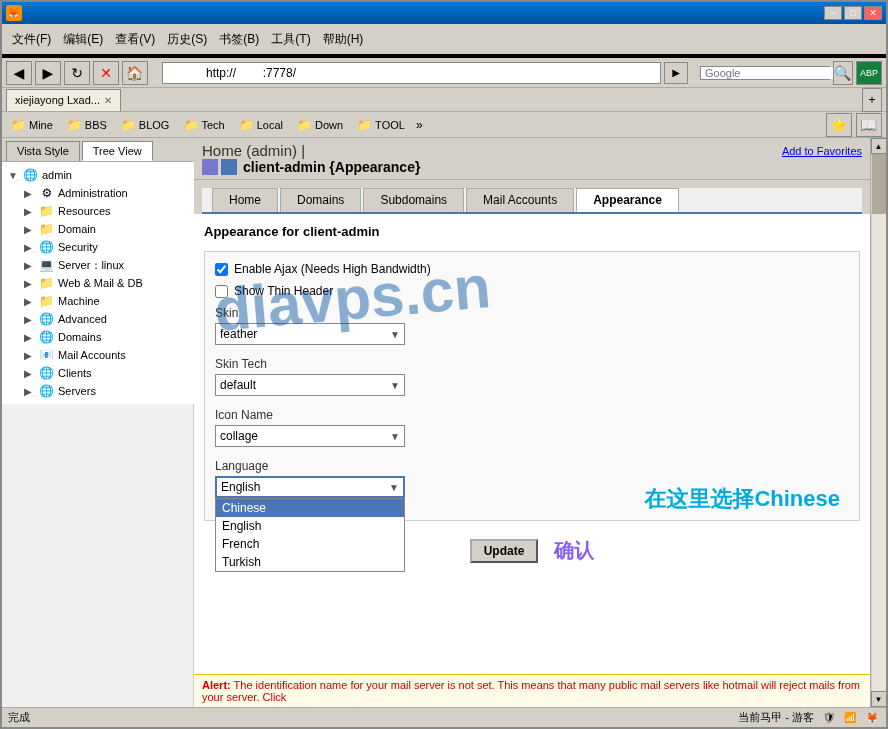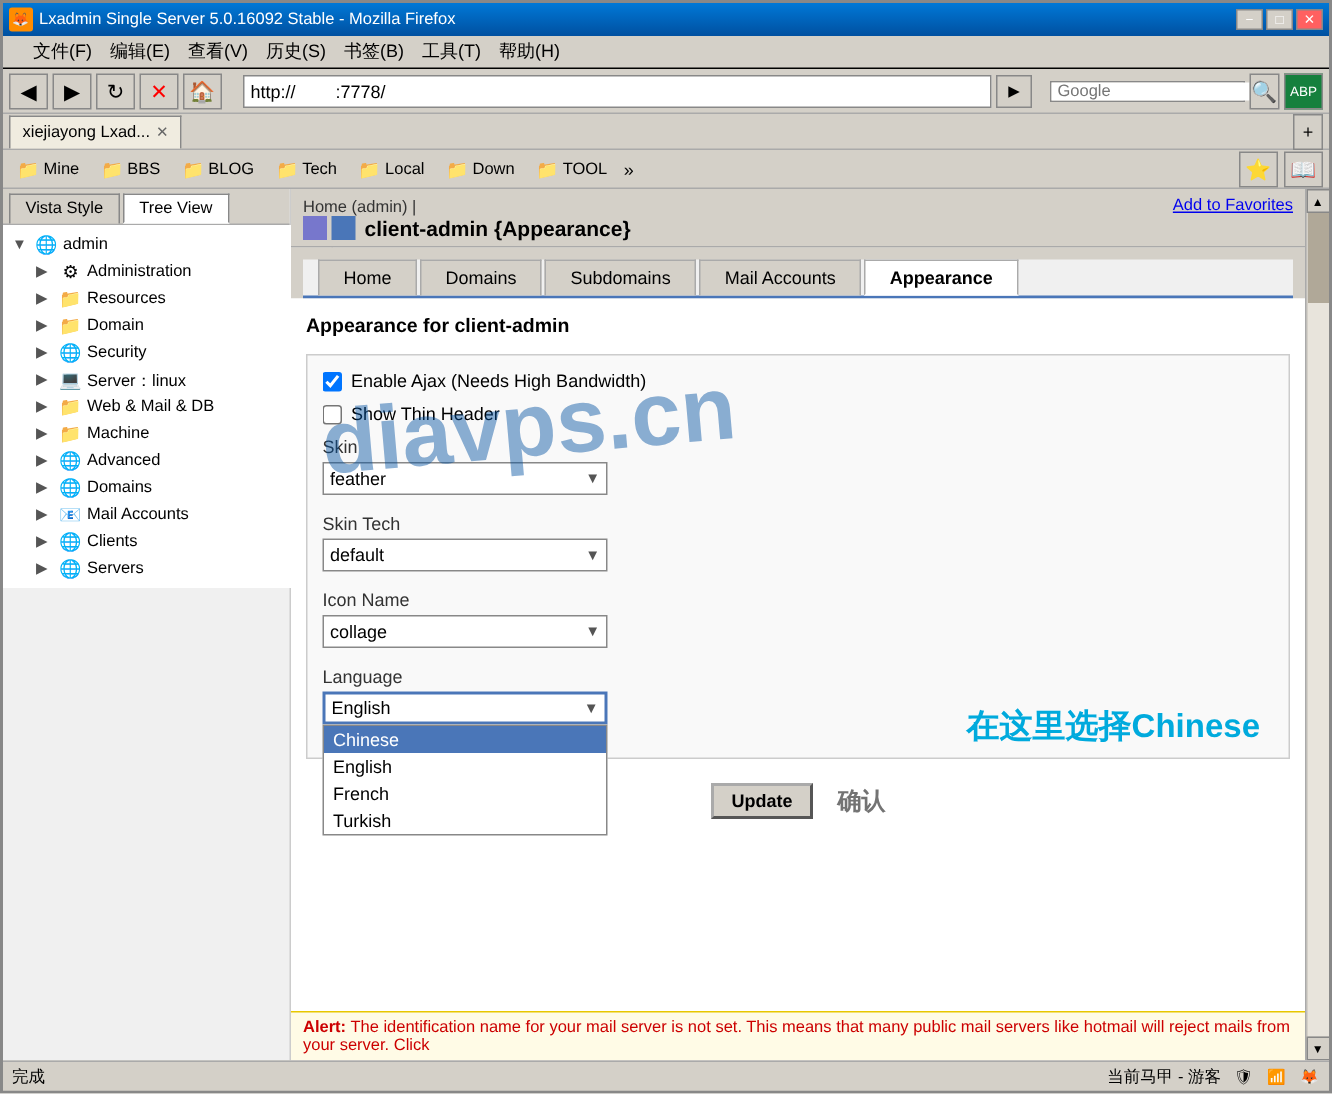--- a/index.html
+++ b/index.html
@@ -7,28 +7,28 @@
 
     
     .window { width: 888px; height: 729px; display: flex; flex-direction: column; border: 2px solid #888; }
     .title-bar { background: linear-gradient(to bottom, #0078d7, #0050a0); color: white; height: 22px; display: flex; align-items: center; justify-content: space-between; padding: 0 4px; font-size: 11px; }
     .title-bar-left { display: flex; align-items: center; gap: 4px; }
     .title-bar-icon { width: 16px; height: 16px; background: #ff8c00; border-radius: 2px; font-size: 9px; display: flex; align-items: center; justify-content: center; color: white; }
     .title-bar-buttons { display: flex; gap: 2px; }
     .tb-btn { width: 18px; height: 14px; background: #d4d0c8; border: 1px solid #888; font-size: 9px; display: flex; align-items: center; justify-content: center; cursor: pointer; }
 
     
-    .menu-bar { background: #d4d0c8; border-bottom: 1px solid #000000; display: flex; align-items: center; padding: 1px 14px; height: 22px; }
+    .menu-bar { background: #d4d0c8; border-bottom: 4px solid #000000; display: flex; align-items: center; padding: 1px 4px; height: 34px; }
     .menu-item { padding: 2px 6px; font-size: 12px; cursor: pointer; white-space: nowrap; }
 
     
     .nav-bar { background: #d4d0c8; display: flex; align-items: center; padding: 2px 4px; height: 30px; gap: 3px; border-bottom: 1px solid #aaa; }
     .nav-btn { width: 26px; height: 24px; background: #d4d0c8; border: 1px solid #888; display: flex; align-items: center; justify-content: center; cursor: pointer; font-size: 14px; }
     .address-bar { flex: 1; display: flex; align-items: center; background: white; border: 1px solid #888; height: 22px; padding: 0 4px; }
-    .address-input { border: none; outline: none; flex: 1; font-size: 11px; }
+    .address-input { border: none; outline: none; flex: 1; font-size: 11px; margin-left: 39px; }
     .go-btn { width: 24px; height: 22px; background: #d4d0c8; border: 1px solid #888; display: flex; align-items: center; justify-content: center; font-size: 10px; }
     .search-bar { display: flex; align-items: center; background: white; border: 1px solid #888; height: 14px; width: 130px; }
     .search-input { border: none; outline: none; flex: 1; font-size: 11px; padding: 0 4px; }
 
     
     .tab-bar { background: #d4d0c8; display: flex; align-items: center; height: 24px; padding: 0 4px; border-bottom: 1px solid #aaa; }
     .browser-tab { display: flex; align-items: center; background: #f0ece0; border: 1px solid #888; border-bottom: none; height: 22px; padding: 0 8px; font-size: 11px; gap: 4px; cursor: pointer; }
     .tab-close { font-size: 10px; cursor: pointer; color: #666; }
 
     
@@ -92,36 +92,35 @@
 
     
     .status-bar { background: #d4d0c8; display: flex; align-items: center; justify-content: space-between; height: 20px; padding: 0 6px; border-top: 1px solid #aaa; font-size: 11px; }
     .status-right { display: flex; align-items: center; gap: 8px; }
     .status-icon { width: 14px; height: 14px; display: flex; align-items: center; justify-content: center; font-size: 10px; }
 
     
     .update-btn { background: #d4d0c8; border: 2px outset #aaa; padding: 3px 12px; font-size: 12px; cursor: pointer; font-weight: bold; }
 
     
-    .confirm-text { color: #737373; font-size: 16px; font-weight: bold; }
+    .confirm-text { color: #8b5cf6; font-size: 20px; font-weight: bold; }
 
     .scrollbar-area { width: 16px; background: #d4d0c8; border-left: 1px solid #aaa; display: flex; flex-direction: column; align-items: center; }
     .scrollbar-btn { width: 16px; height: 16px; background: #d4d0c8; border: 1px solid #888; display: flex; align-items: center; justify-content: center; font-size: 8px; cursor: pointer; }
     .scrollbar-track { flex: 1; width: 14px; background: #e8e4dc; }
     .scrollbar-thumb { width: 14px; height: 60px; background: #b0a898; cursor: pointer; }
   </style>
 </head>
 <body>
 
 <div class="window">
 
   <div class="title-bar">
     <div class="title-bar-left">
       <div class="title-bar-icon">🦊</div>
-      <span>Lxadmin Single Server 5.0.16092 Stable - Mozilla Firefox</span>
     </div>
     <div class="title-bar-buttons">
       <div class="tb-btn">−</div>
       <div class="tb-btn">□</div>
       <div class="tb-btn" style="background:#ff6060;color:white;">✕</div>
     </div>
   </div>
 
   <div class="menu-bar">
     <span class="menu-item">文件(F)</span>
@@ -274,21 +273,21 @@
           </div>
         </div>
       </div>
     </div>
 
     <div class="right-panel">
 
       <div class="page-header">
         <div style="display:flex;align-items:center;justify-content:space-between;">
           <div>
-            <span style="font-size:11px;color:#333;">Home (admin)  |</span>
+            <span style="font-size:15px;color:#333;">Home (admin)  |</span>
           </div>
           <div class="add-fav">Add to Favorites</div>
         </div>
         <div class="page-title">
           <div class="page-title-icon">
             <div class="icon-box" style="background:#7777cc;"></div>
             <div class="icon-box" style="background:#4a76b8;margin-left:1px;"></div>
           </div>
           <span>client-admin {Appearance}</span>
         </div>

